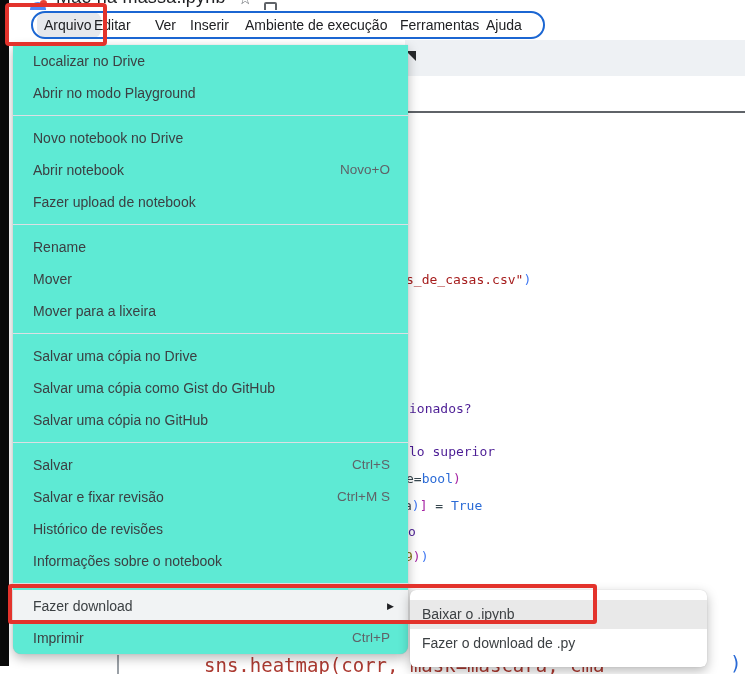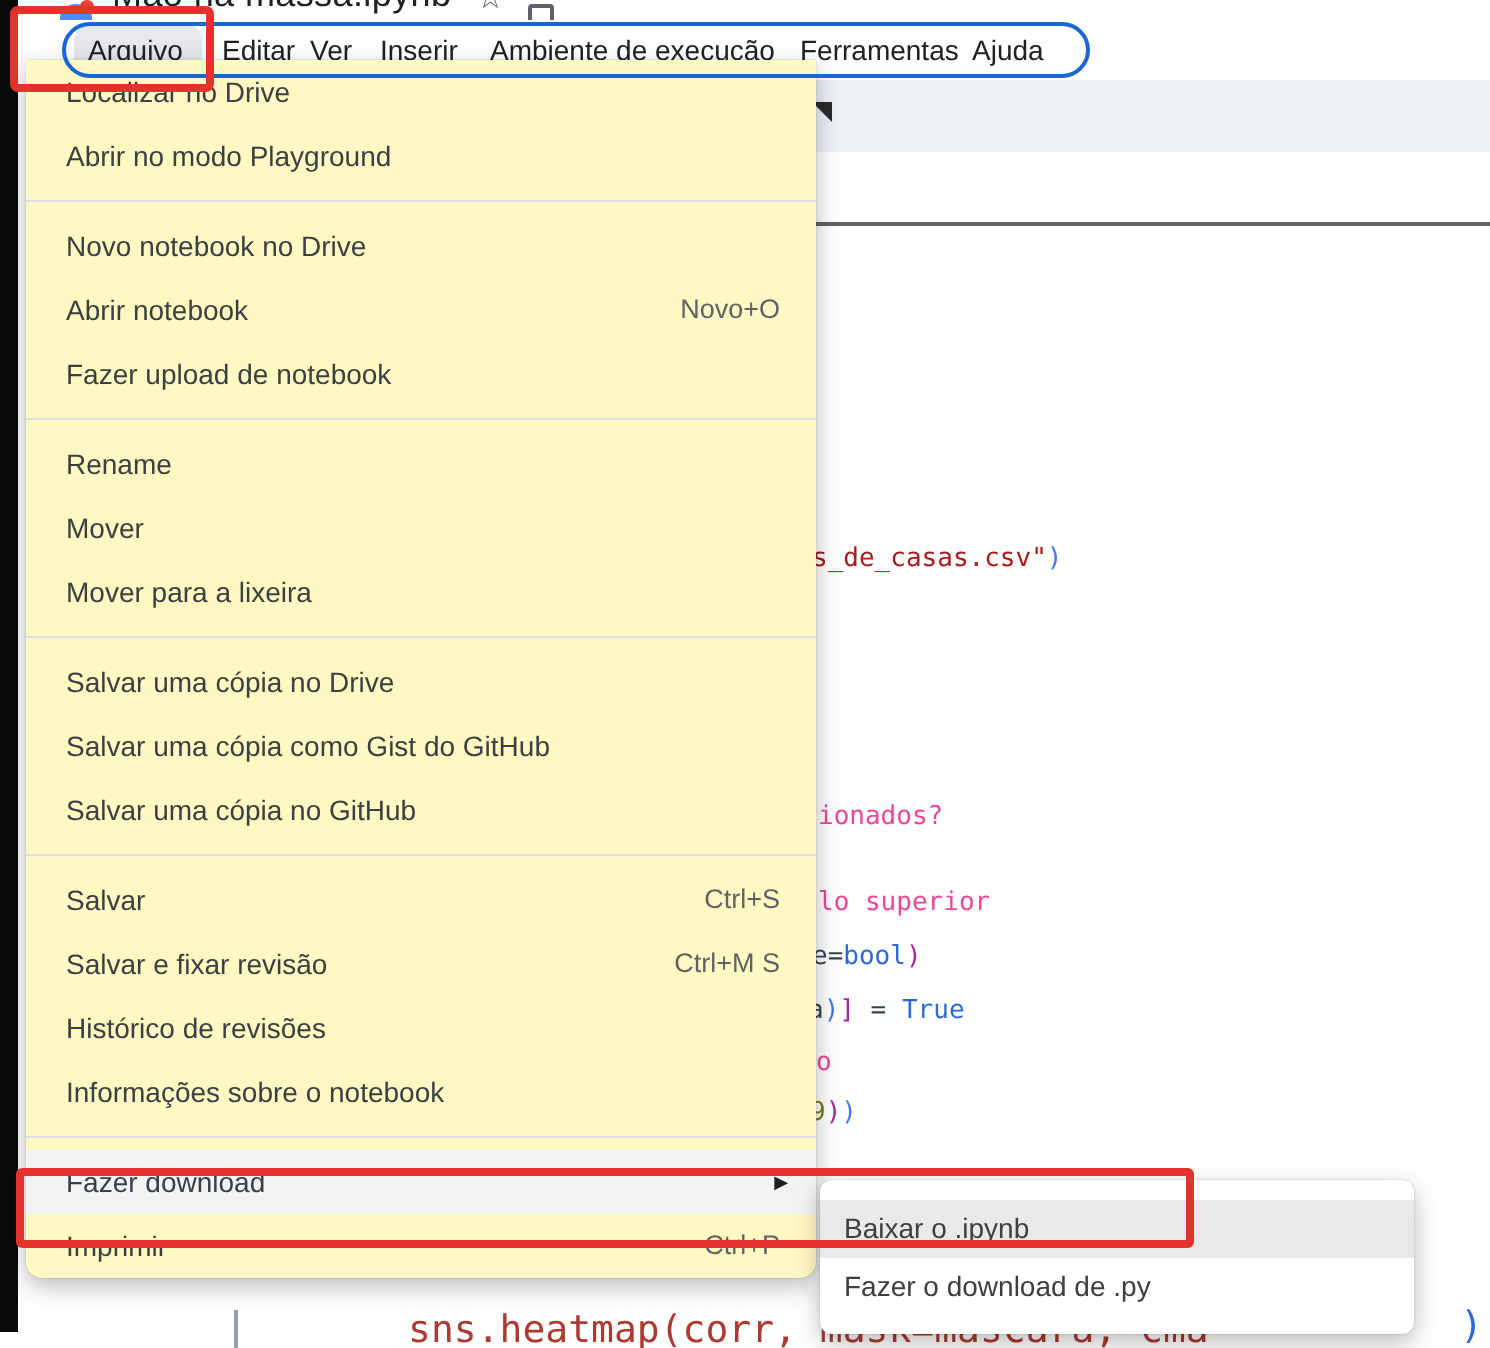--- a/index.html
+++ b/index.html
@@ -22,33 +22,33 @@
   .menubar { left:0; top:10px; width:745px; height:30px; background:#fff;margin-left:24px; }
   .mb-item { position:absolute; top:3px; height:24px; line-height:24px; font-size:14px; color:#202124; white-space:nowrap; }
   .mb-arquivo-pill { position:absolute; left:13px; top:2px; width:64px; height:26px; background:#e6e8ec; border-radius:8px; }
   .focus-ring { left:31px; top:11px; width:514px; height:28px; border:2px solid #1b66d2; border-radius:14px; z-index:40; pointer-events:none; }
 
   
   .toolbar-band { left:405px; top:40px; width:340px; height:36px; background:#eef1f4; }
   .band-tri { left:406px; top:51px; width:0; height:0; border-top:10px solid #27292b; border-left:10px solid transparent; }
   .cell-topline { left:405px; top:111px; width:340px; height:2px; background:#5f6368; }
   .mono { font-family:"DejaVu Sans Mono","Liberation Mono",monospace; font-size:13px; white-space:pre; }
-  .c-comment { color:#ec4899; }
+  .c-comment { color:#4c1d95; }
   .c-string  { color:#a61d1d; }
   .c-kw      { color:#2b6bd6;margin-top:44px; }
   .c-p1      { color:#a626a4; }
   .c-p2      { color:#4078f2; }
   .c-num     { color:#827717; }
   .c-plain   { color:#37474f; }
   .heatmap-line { left:204px; top:654px; font-family:"DejaVu Sans Mono","Liberation Mono",monospace; font-size:19px; color:#ac3a31; white-space:pre; }
   .tail-paren { left:730px; top:652px; font-family:"DejaVu Sans Mono","Liberation Mono",monospace; font-size:19px; color:#2b6bd6; }
   .cell-vline { left:117px; top:655px; width:2px; height:19px; background:#9aa0a6; }
 
   
-  .file-menu { left:13px; top:30px; width:395px; height:609px; background:#fef9c3; border-radius:0 0 8px 8px;
+  .file-menu { left:13px; top:45px; width:395px; height:609px; background:#5eead4; border-radius:0 0 8px 8px;
                box-shadow:0 4px 12px rgba(0,0,0,.28), 0 0 1px rgba(0,0,0,.2); z-index:10; padding-top:0; }
   .mi { position:relative; height:32px; line-height:32px; padding:0 18px 0 20px; font-size:14px; color:#3c4043; cursor:pointer; }
   .mi .sc { position:absolute; right:18px; top:0; color:#5f6368; font-size:13.5px; }
   .mi .sub-arrow { position:absolute; right:14px; top:0; font-size:9px; color:#202124; }
   .mi.hover { background:#f1f3f4; }
   .mdiv { height:1px; background:#dcdfe3; margin:6px 0; }
 
   
   .sub-menu { left:410px; top:590px; width:297px; height:77px; background:#fff; border-radius:6px;
               box-shadow:0 4px 12px rgba(0,0,0,.28), 0 0 1px rgba(0,0,0,.2); z-index:20; padding-top:10px; }
@@ -69,21 +69,21 @@
   <span class="title">Mão na massa.ipynb</span>
   <span class="star">☆</span>
   <span class="share"></span>
 </div>
 
 <div class="abs black-strip"></div>
 
 <div class="abs menubar">
   <span class="mb-arquivo-pill"></span>
   <span class="mb-item" style="left:20px;">Arquivo</span>
-  <span class="mb-item" style="left:87px;text-align:right;">Editar</span>
+  <span class="mb-item" style="left:70px;text-align:right;">Editar</span>
   <span class="mb-item" style="left:131px;">Ver</span>
   <span class="mb-item" style="left:166px;">Inserir</span>
   <span class="mb-item" style="left:221px;">Ambiente de execução</span>
   <span class="mb-item" style="left:376px;">Ferramentas</span>
   <span class="mb-item" style="left:462px;">Ajuda</span>
 </div>
 
 <div class="abs focus-ring"></div>
 
 <div class="abs toolbar-band"></div>

